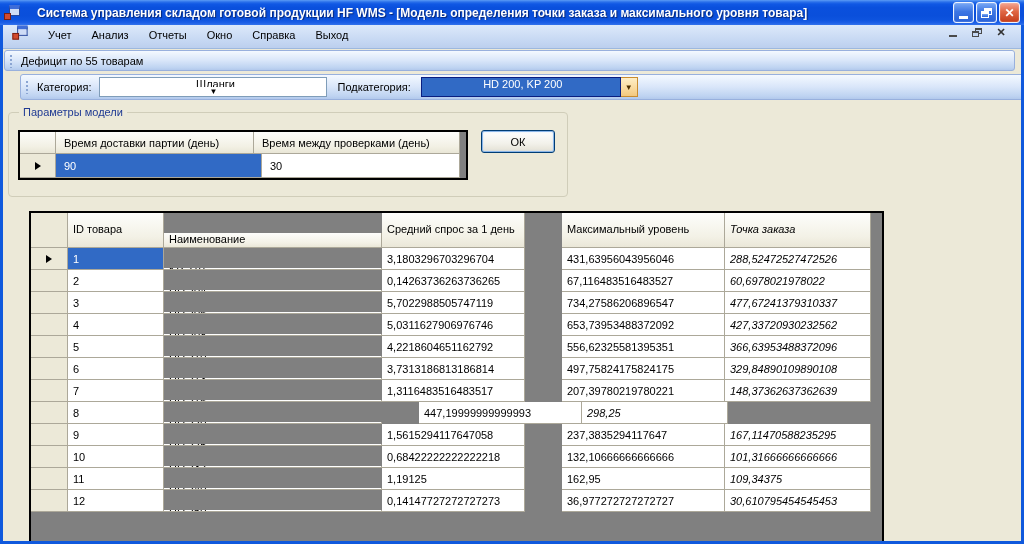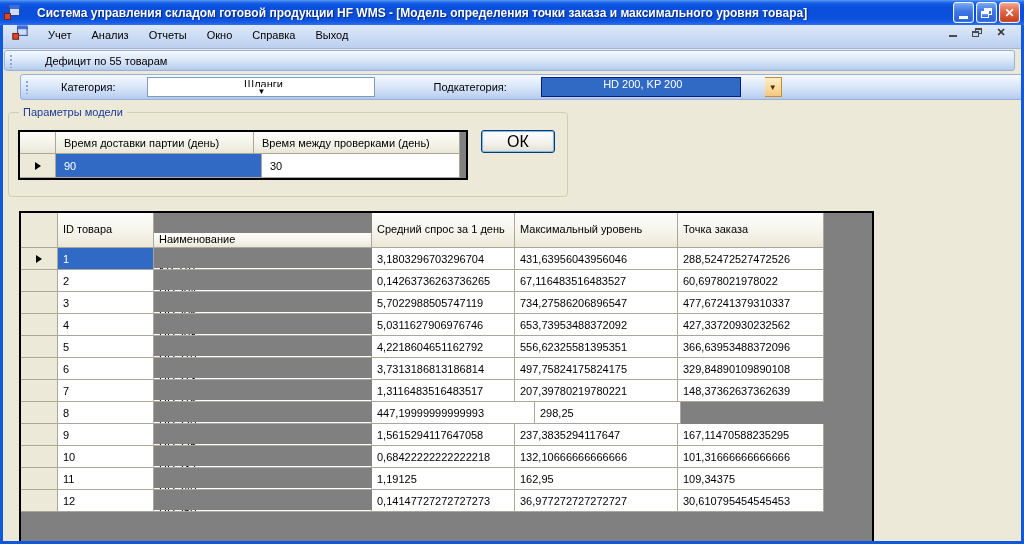--- a/index.html
+++ b/index.html
@@ -51,21 +51,21 @@
   .m-restore { position:relative; width:10px; height:9px; }
   .m-restore span { position:absolute; border:1px solid #4a4a4a; border-top-width:2px; background:#c5d7f2; }
   .m-restore .b1 { right:0; top:0; width:7px; height:6px; }
   .m-restore .b2 { left:0; bottom:0; width:7px; height:6px; }
   .m-close { color:#333; font-weight:bold; font-size:11px; line-height:1; }
 
   
   .toolstrip { position:absolute; left:3px; width:1018px; }
   .band { position:absolute; left:1px; top:1px; right:6px; bottom:2px;
     background:linear-gradient(180deg,#f4f9ff 0%,#d9e6f9 50%,#bed3f1 88%,#b2c9ec 100%);
-    border:1px solid #98b0dd; border-radius:3px; display:flex; align-items:center;gap:24px; }
+    border:1px solid #98b0dd; border-radius:3px; display:flex; align-items:center; }
   .strip1 { top:49px; height:24px; }
   .strip2 { top:73px; height:29px;margin-left:16px; }
   .grip { width:4px; height:14px; margin:0 6px 0 4px;
     background-image:radial-gradient(circle,#8ba5d2 1px, rgba(0,0,0,0) 1.3px);
     background-size:4px 4px; background-repeat:repeat-y; }
   .strip-label { padding:0 2px; white-space:nowrap; }
 
   .combo { height:20px; background:#fff; border:1px solid #7F9DB9; display:flex; align-items:center; position:relative;flex-direction:column; }
   .combo .val { padding-left:4px; flex:1; white-space:nowrap; overflow:hidden; }
   .combo .arr { width:14px; text-align:center; font-size:8px; color:#000; }
@@ -96,37 +96,37 @@
   .mg-hc { background:linear-gradient(180deg,#fdfdfb 0%,#f2f0e4 70%,#e9e6d6 100%); }
   .mg-dc { background:#fff; }
   .mg-dc.sel { background:#316AC5; color:#fff; }
 
   .tri { width:0; height:0; border-left:6px solid #000; border-top:4px solid rgba(0,0,0,0); border-bottom:4px solid rgba(0,0,0,0); }
 
   .ok-btn { position:absolute; left:478px; top:28px; width:74px; height:23px;
     border:1px solid #003C74; border-radius:3px;
     background:linear-gradient(180deg,#ffffff 0%,#f2f1ea 60%,#e3e0d3 100%);
     box-shadow:inset 0 0 0 1px #8bb6e8, inset 0 0 3px #bcd4f0;
-    font-size:16px; display:flex; align-items:center; justify-content:center; cursor:pointer; }
-
-  
-  .main-grid { position:absolute; left:16px; top:109px; width:855px; height:333px;
+    font-size:11px; display:flex; align-items:center; justify-content:center; cursor:pointer; }
+
+  
+  .main-grid { position:absolute; left:26px; top:109px; width:855px; height:333px;
     border:2px solid #000; border-bottom:none; background:#808080; overflow:hidden; }
   .grid-head { display:flex; height:35px; }
   .grid-row { display:flex; height:22px; }
   .cell { border-right:1px solid #aca899; border-bottom:1px solid #aca899;
     display:flex; align-items:center; padding-left:5px; overflow:hidden; white-space:nowrap; background:#fff; }
   .hc { background:linear-gradient(180deg,#fdfdfb 0%,#f3f1e6 70%,#eae7d8 100%); white-space:normal; line-height:1.25; }
   .rowhdr { background:#ECE9D8; justify-content:center; padding-left:0; }
   .c0 { width:37px; flex:0 0 auto; }
   .c1 { width:96px; flex:0 0 auto; }
   .c2 { width:218px; flex:0 0 auto;margin-top:20px; }
   .c3 { width:143px; flex:0 0 auto; }
-  .c4 { width:163px; flex:0 0 auto; }
-  .c5 { width:146px; flex:0 0 auto; }
+  .c4 { width:163px; flex:0 0 auto;margin-left:37px; }
+  .c5 { width:146px; flex:0 0 auto;font-style:italic; }
   .cell.sel { background:#316AC5; color:#fff; }
 </style>
 </head>
 <body>
 
 <div class="window">
 
   <div class="titlebar">
     <div class="app-icon">
         <span class="win"></span>

